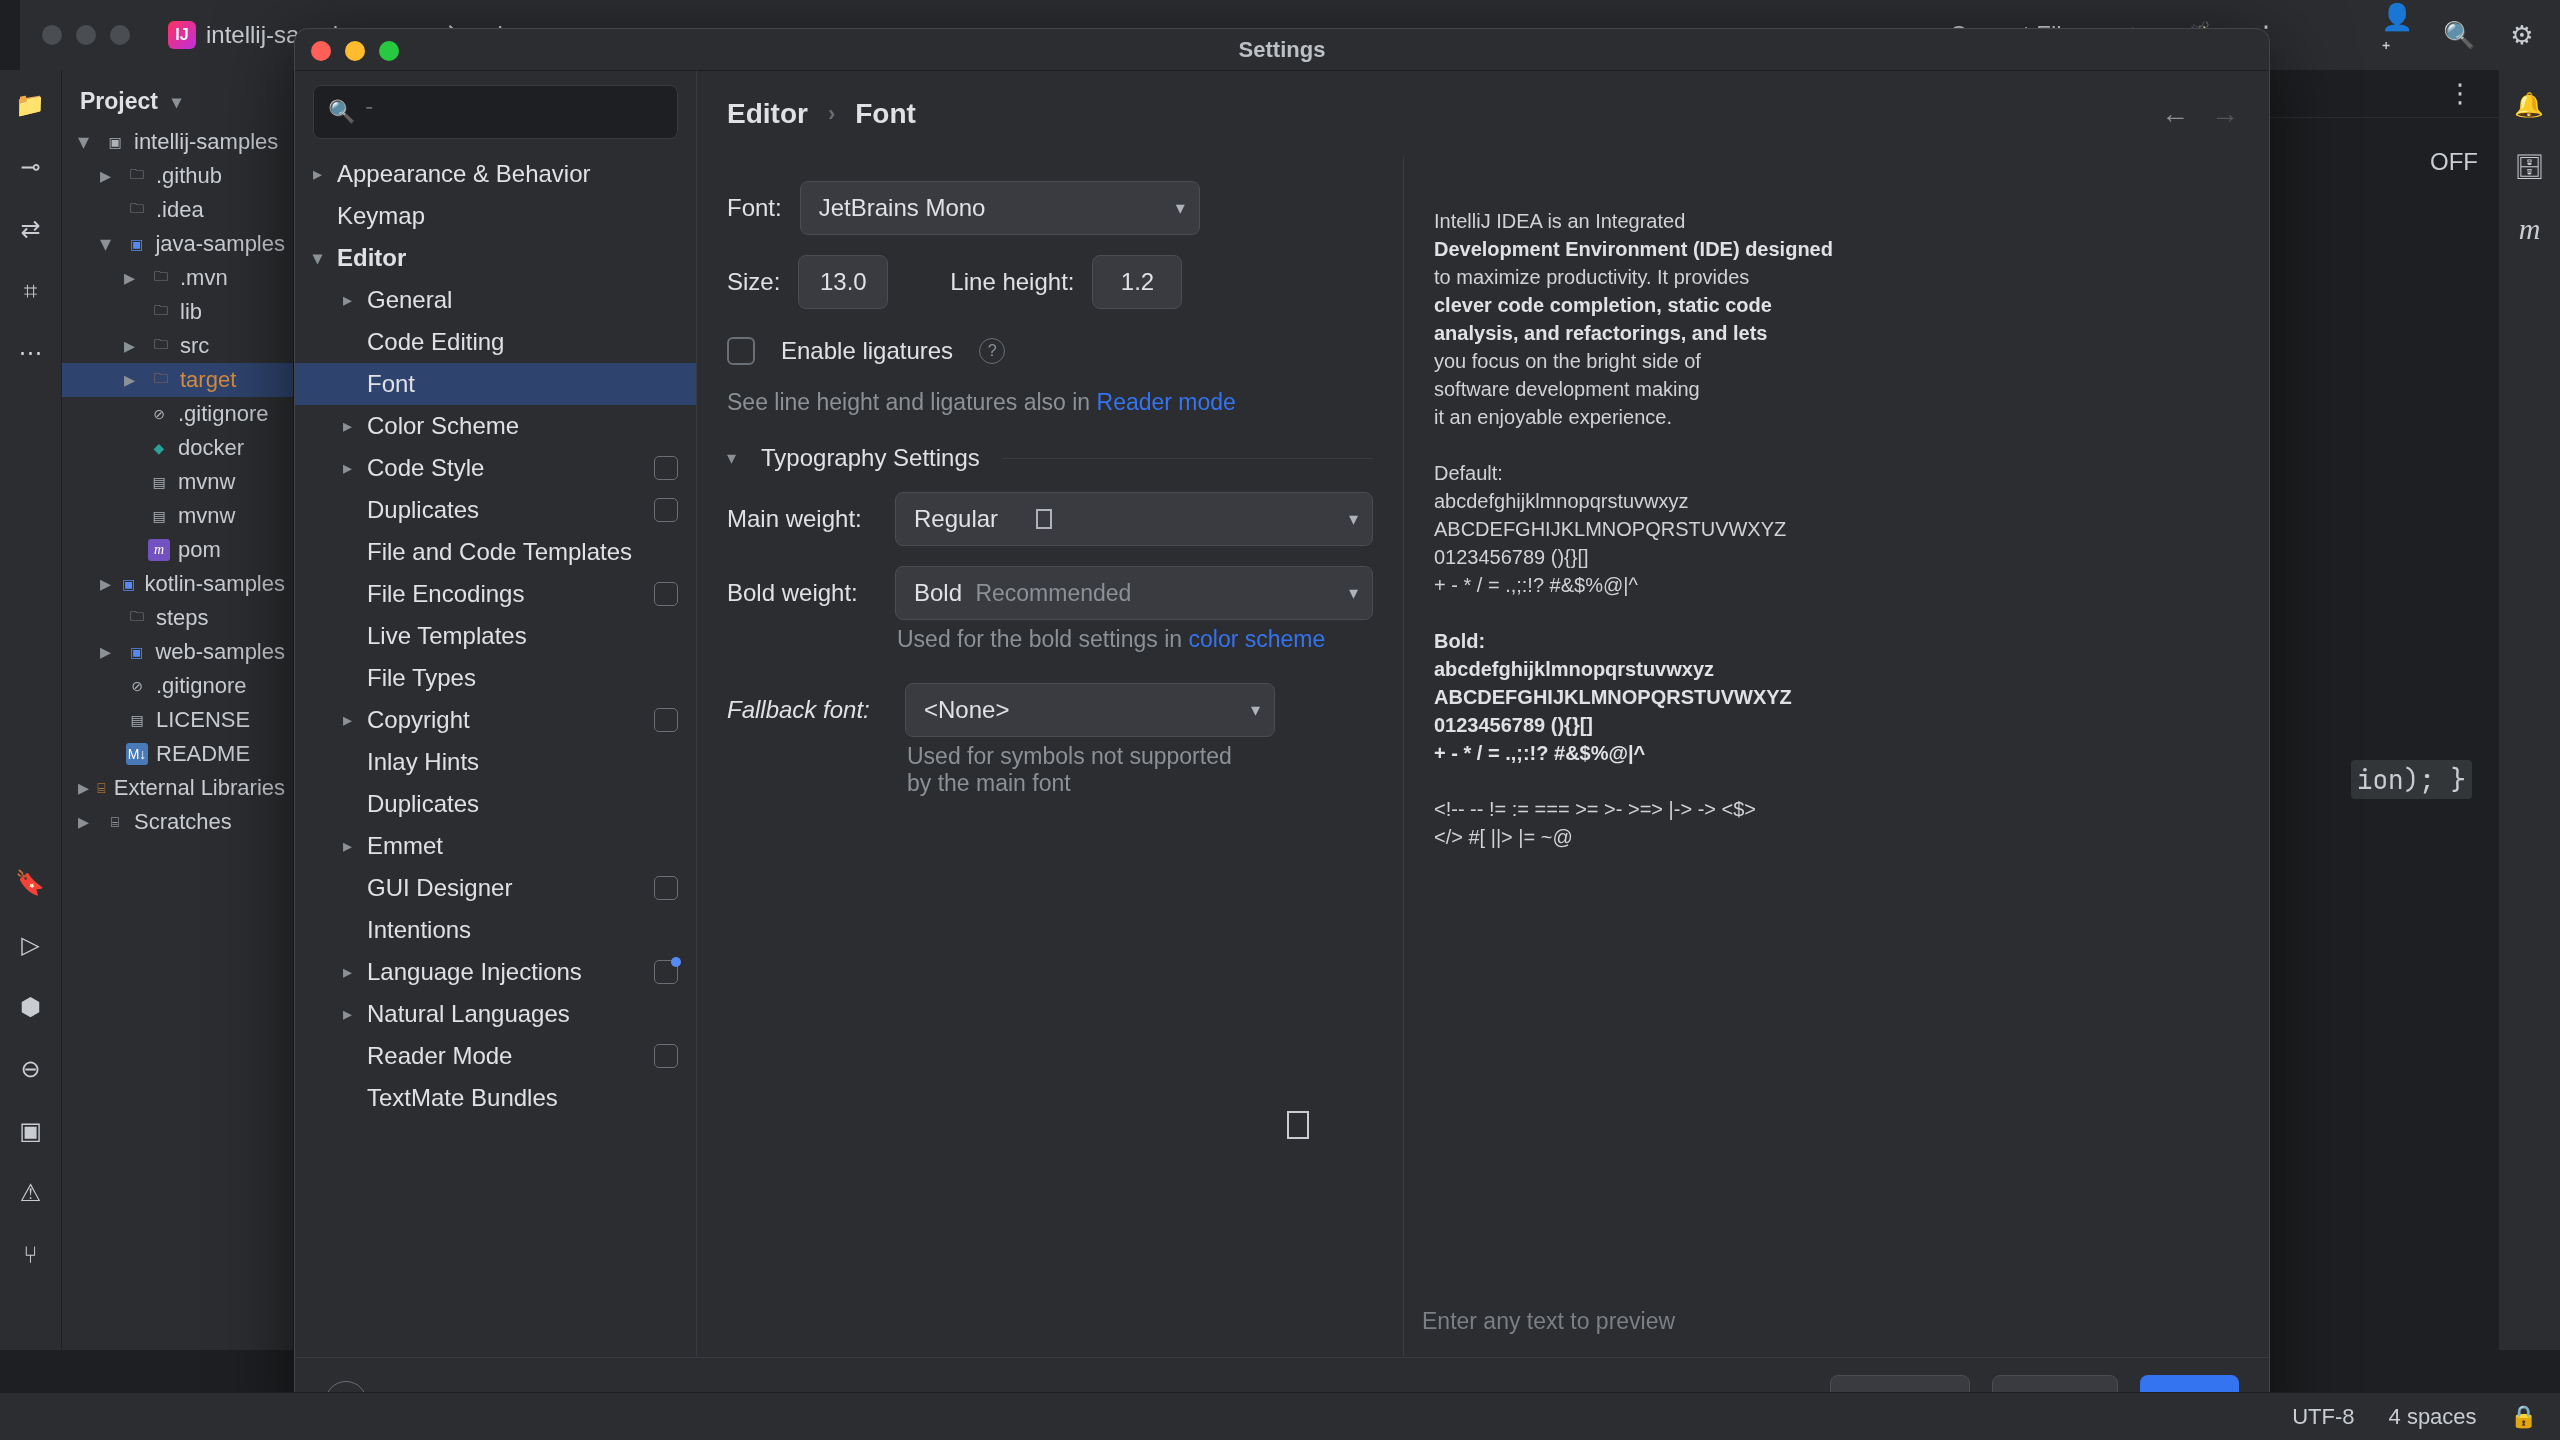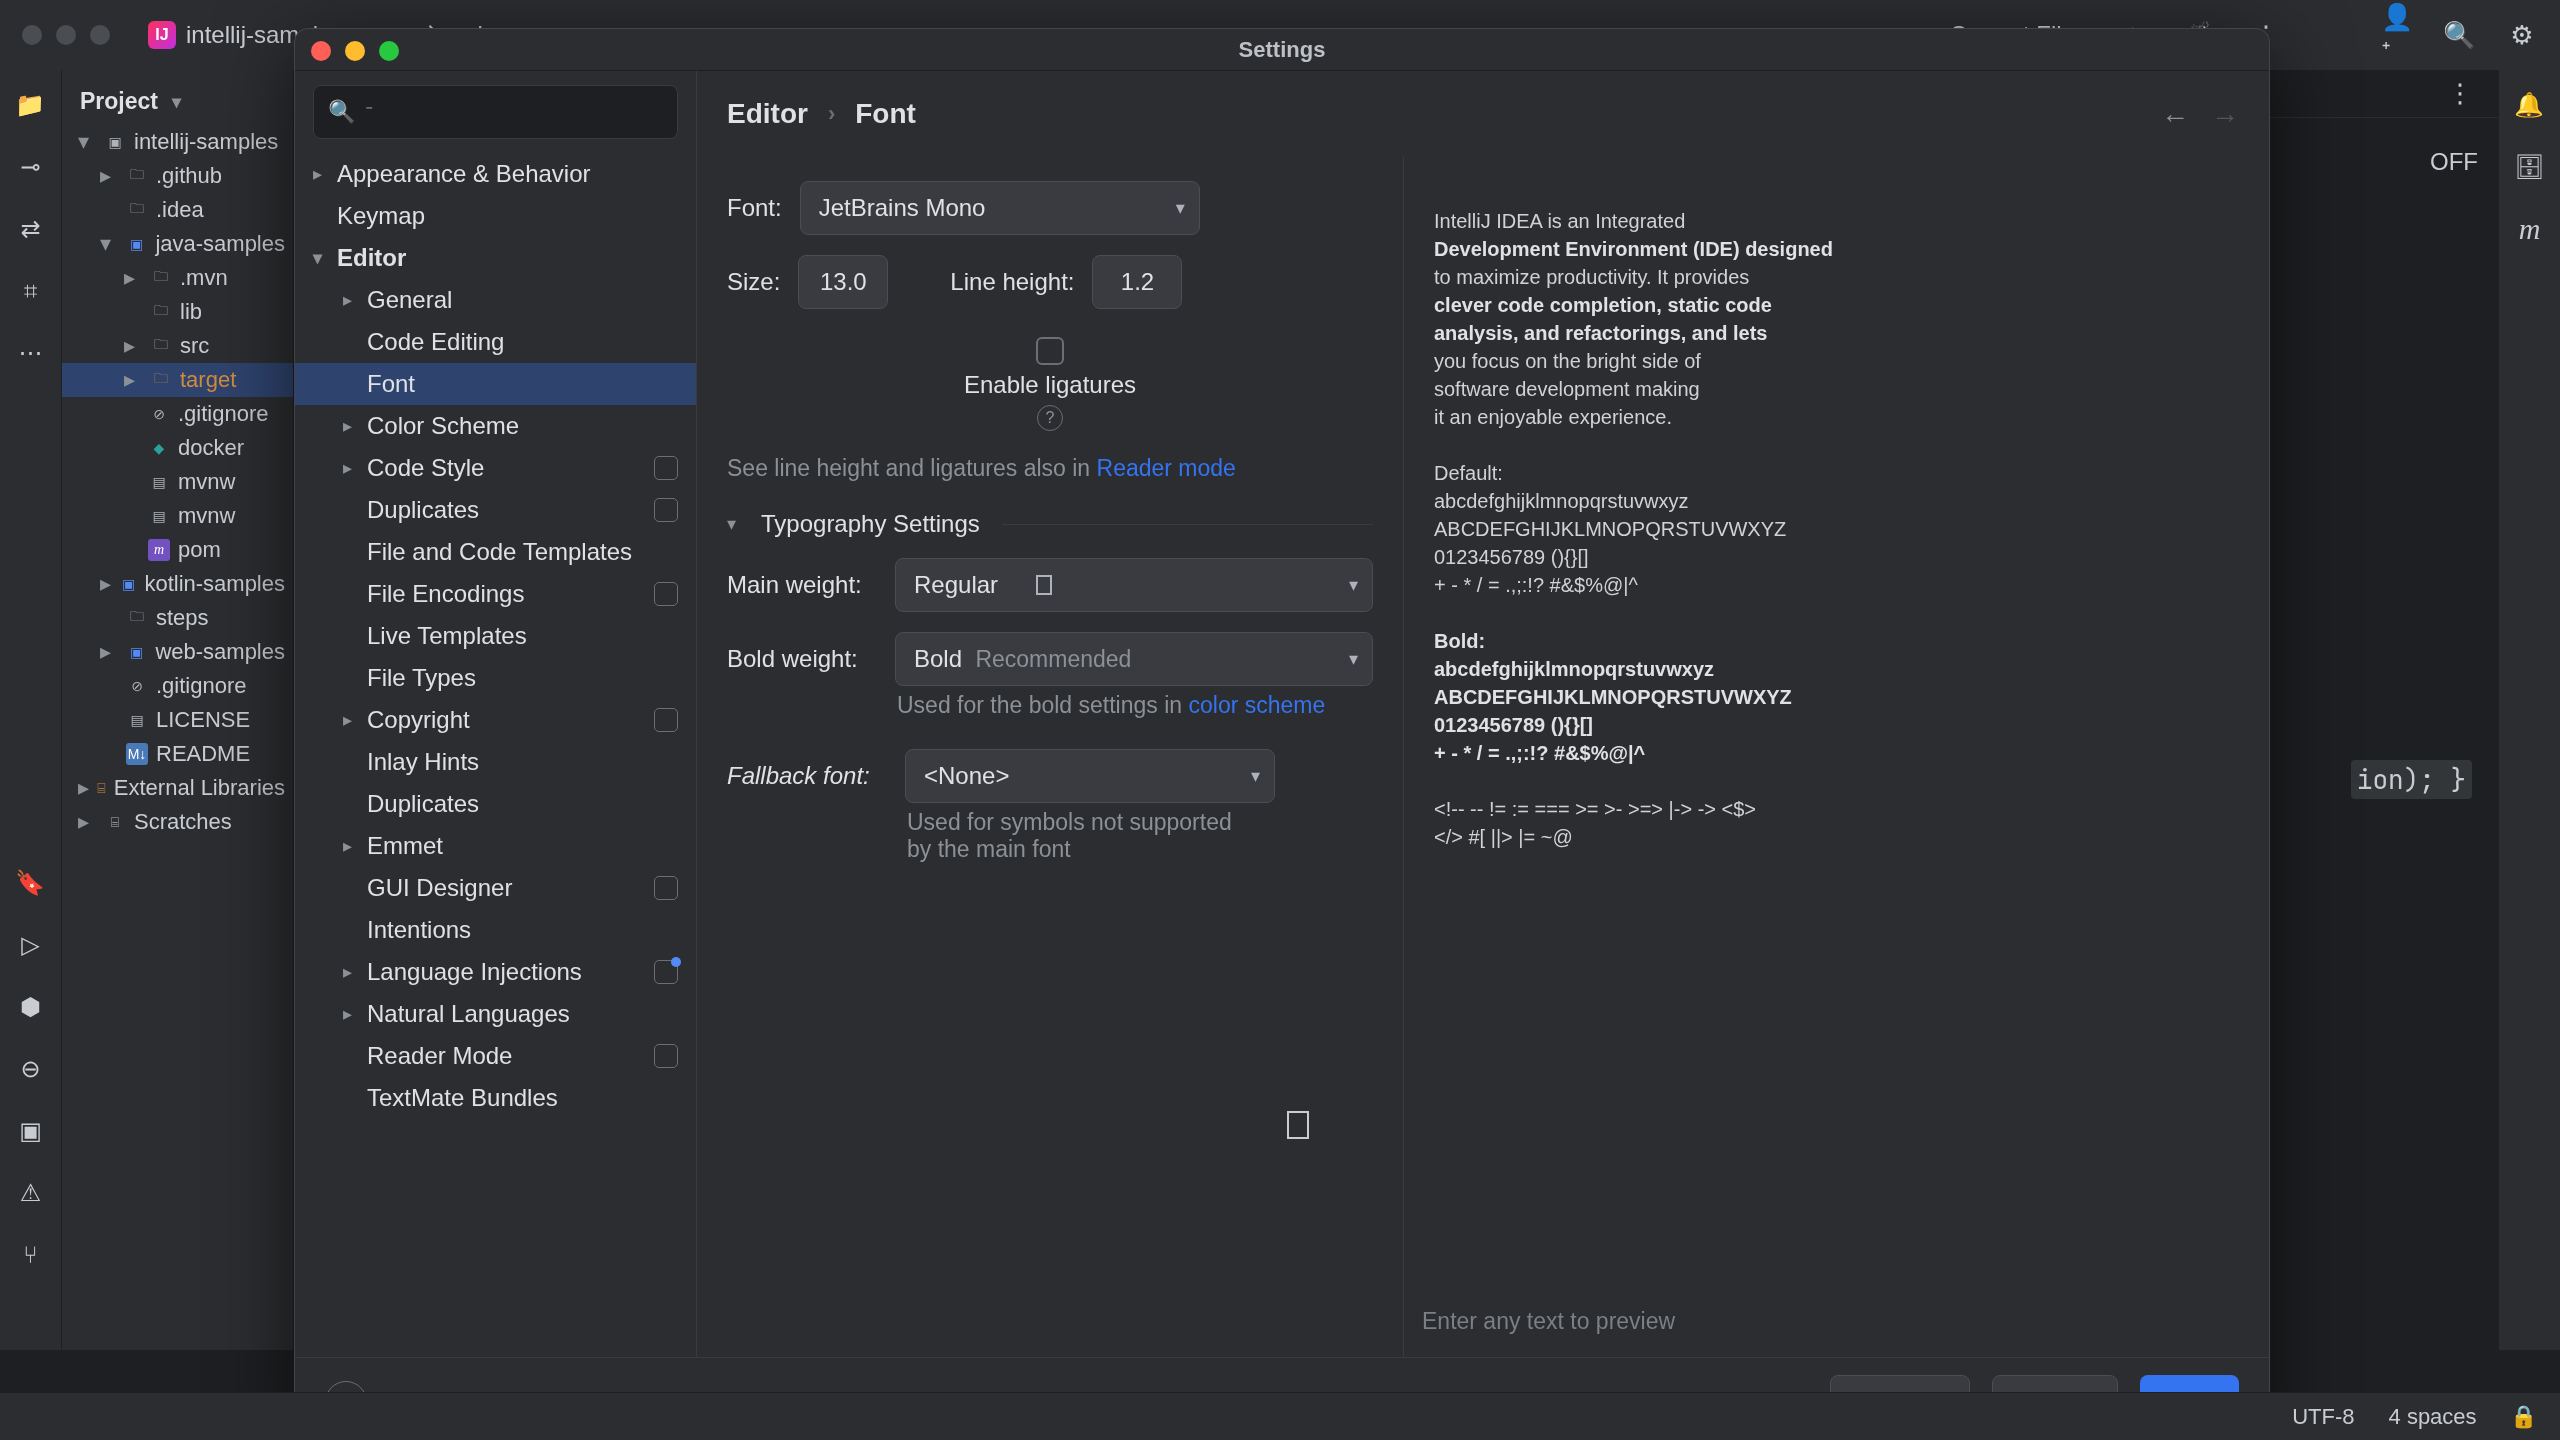--- a/index.html
+++ b/index.html
@@ -1,17 +1,17 @@
 <!DOCTYPE html>
 <html><head>
 <meta charset="utf-8">
 <style>
 * { margin: 0; padding: 0; box-sizing: border-box; font-family: -apple-system, BlinkMacSystemFont, "Segoe UI", sans-serif; }
 body { background: #1e1f22; color: #dfe1e5; width: 2560px; height: 1440px; overflow: hidden; transform-origin: top left; }
-.root { width: 2560px; height: 1440px; position: relative; }
+.root { width: 2560px; height: 1440px; position: relative; padding-left: 20px; }
 
 
 .topbar { height: 70px; display: flex; align-items: center; padding: 0 22px; background: #2b2d30; gap: 20px; }
 .traffic { display: flex; gap: 14px; margin-right: 18px; }
 .traffic span { width: 20px; height: 20px; border-radius: 50%; background: #4a4d51; }
 .proj-badge { display: flex; align-items: center; gap: 10px; }
 .proj-icon { width: 28px; height: 28px; border-radius: 6px; background: linear-gradient(135deg,#fe315d,#c02fe0); display:flex;align-items:center;justify-content:center;color:#fff;font-size:16px;font-weight:700;}
 .proj-name { color: #c9ccd1; font-size: 24px; }
 .chev { color: #8c9196; font-size: 18px; margin-left:4px; }
 .branch { display:flex; align-items:center; gap:8px; color:#c9ccd1; font-size:24px; margin-left:22px;}
@@ -76,21 +76,21 @@
 .sbreadcrumb .sep { color:#6a6e75; font-size:22px; }
 .sbreadcrumb-nav { margin-left:auto; display:flex; gap:22px; color:#8c9196; font-size:28px;}
 
 .sform { flex:1; display:flex; }
 .sform-left { width:706px; padding:24px 30px; display:flex; flex-direction:column; gap:20px; }
 .sform-row { display:flex; align-items:center; gap:18px; font-size:24px; }
 .sform-label { color:#dfe1e5; }
 .sselect { background:#393b40; border:1px solid #4a4d51; border-radius:8px; height:54px; display:flex; align-items:center; padding:0 44px 0 18px; color:#dfe1e5; font-size:24px; position:relative; min-width:120px;}
 .sselect::after { content:'▾'; position:absolute; right:14px; color:#aeb3b9; font-size:18px;}
 .sinput { background:#393b40; border:1px solid #4a4d51; border-radius:8px; height:54px; width:90px; color:#dfe1e5; font-size:24px; text-align:center; }
-.scheck { display:flex; align-items:center; gap:6px; font-size:24px; color:#dfe1e5;flex-direction:column;}
+.scheck { display:flex; align-items:center; gap:26px; font-size:24px; color:#dfe1e5;}
 .scheck-box { width:28px; height:28px; border:2px solid #6a6e75; border-radius:6px; }
 .shelp { width:26px; height:26px; border:1.5px solid #6a6e75; border-radius:50%; display:flex;align-items:center;justify-content:center; font-size:16px; color:#8c9196;}
 .slink { color:#3574f0; }
 .smuted { color:#8c9196; font-size:23px; }
 .ssection { display:flex; align-items:center; gap:10px; font-size:24px; color:#dfe1e5; margin-top:8px; }
 .ssection .line { flex:1; height:1px; background:#393b40; margin-left:12px;}
 .sform-col { display:flex; flex-direction:column; gap:6px;}
 
 
 .spreview { flex:1; border-left:1px solid #393b40; padding:22px 30px 60px; font-family:"JetBrains Mono","Menlo",monospace; font-size:20px; line-height:1.4; color:#d0d2d6; white-space:pre; overflow:hidden; position:relative;}

